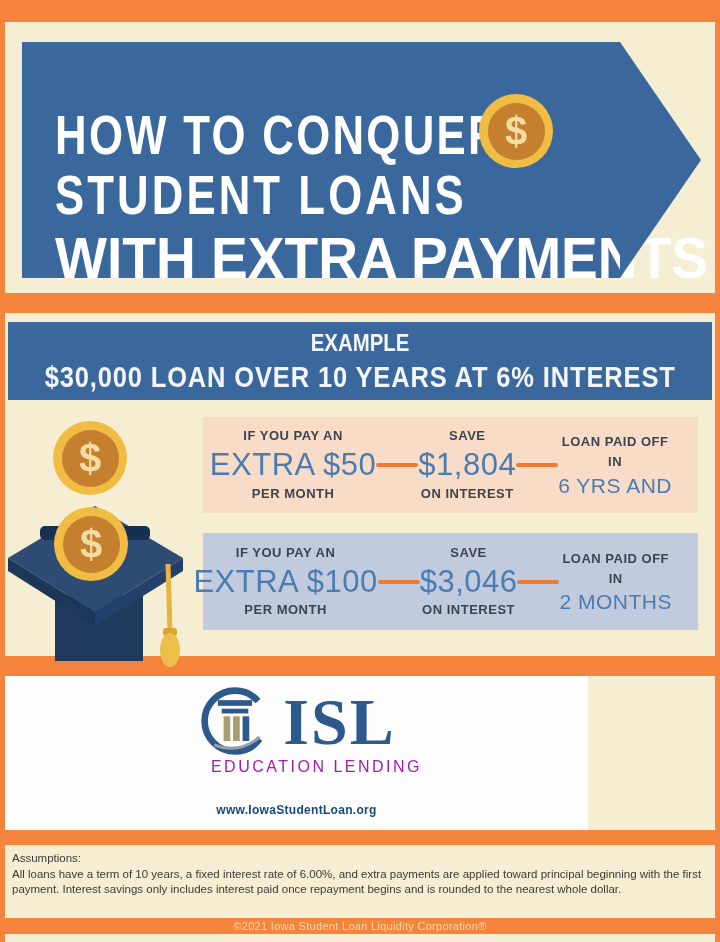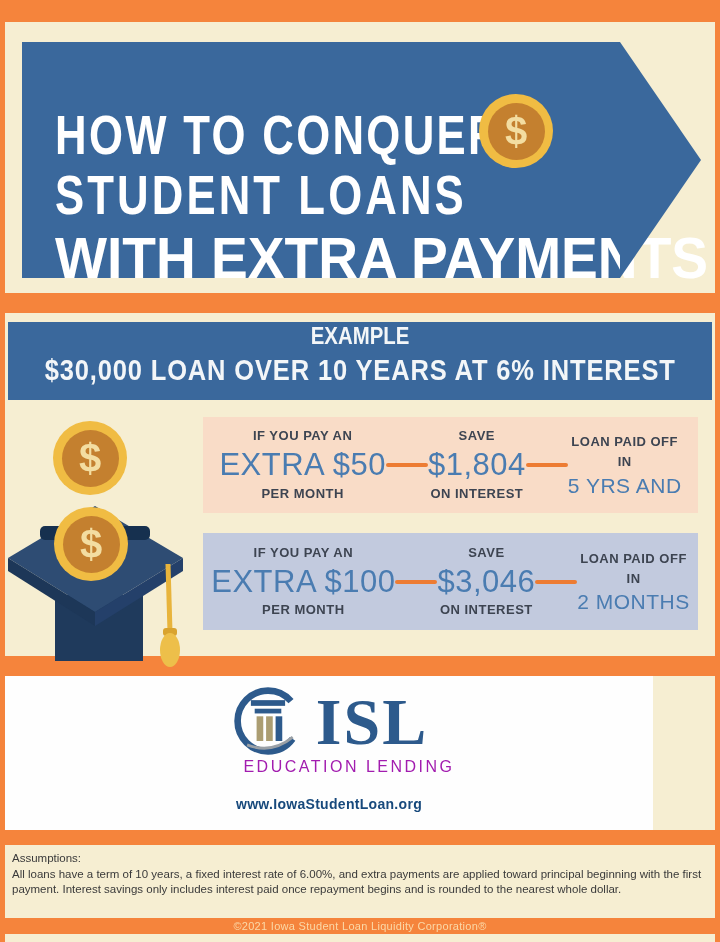--- a/index.html
+++ b/index.html
@@ -33,46 +33,46 @@
         display:flex;align-items:center;justify-content:center;}
   .coin-inner{width:57px;height:57px;border-radius:50%;background:var(--coin-bronze,#c4802f);
         display:flex;align-items:center;justify-content:center;
         color:#f3dda1;font-size:40px;font-weight:bold;}
   .coin.hdr{left:479px;top:94px;}
   .coin.c1{left:53px;top:421px;}
   .coin.c2{left:54px;top:507px;z-index:3;}
 
   
   .example{position:absolute;left:8px;top:322px;width:704px;height:78px;background:var(--blue,#3a689c);
-           display:flex;flex-direction:column;align-items:center;justify-content:flex-start;gap:3px;}
+           display:flex;flex-direction:column;align-items:center;justify-content:center;gap:3px;}
   .example .l1{color:#f3f6f8;font-size:24px;font-weight:bold;transform:scaleX(.85);white-space:nowrap;}
   .example .l2{color:#f3f6f8;font-size:30px;font-weight:bold;letter-spacing:1px;transform:scaleX(.85);white-space:nowrap;}
 
   
   .row{position:absolute;left:203px;width:495px;display:flex;align-items:center;
-       justify-content:center;padding:14px 26px;box-sizing:border-box;}
+       justify-content:flex-end;padding:14px 26px;box-sizing:border-box;}
   .row.r1{top:417px;height:96px;background:var(--pink-row,#f9dcc7);}
   .row.r2{top:533px;height:97px;background:var(--lavender-row,#c2cade);}
   .cell{text-align:center;}
   .cell .small{font-size:13px;font-weight:bold;color:#3d4451;letter-spacing:.5px;line-height:1.55;}
   .cell .big{font-size:31px;color:var(--amount-blue,#4a7cb1);letter-spacing:.5px;line-height:1.2;white-space:nowrap;}
   .cell .mid{font-size:21px;color:var(--amount-blue,#4a7cb1);letter-spacing:.5px;line-height:1.2;white-space:nowrap;}
   .dash{width:42px;height:4px;border-radius:2px;background:var(--dash-orange,#ed7c33);flex:0 0 auto;}
 
   
   .cap{position:absolute;left:0;top:398px;width:200px;height:270px;z-index:2;}
 
   
-  .white-sec{position:absolute;left:5px;top:676px;width:648px;height:154px;background:#fefefe;
+  .white-sec{position:absolute;left:5px;top:676px;width:583px;height:154px;background:#fefefe;
              display:flex;flex-direction:column;align-items:center;}
   .logo-row{margin-top:8px;display:flex;align-items:center;gap:10px;}
   .isl-text{font-family:"Liberation Serif",serif;font-weight:bold;font-size:66px;
             color:var(--logo-blue,#2d5a8c);letter-spacing:2px;line-height:1;}
   .tagline{margin-top:-2px;padding-left:40px;color:#a21caf;font-size:16px;letter-spacing:2.5px;white-space:nowrap;}
-  .website{margin-top:20px;color:#17497c;font-size:14px;font-weight:bold;letter-spacing:.3px;text-decoration:none;}
+  .website{margin-top:27px;color:#17497c;font-size:12px;font-weight:bold;letter-spacing:.3px;text-decoration:none;}
 
   
   .assumptions{position:absolute;left:12px;top:851px;width:696px;color:#3a3a3a;
                font-size:11.5px;line-height:1.35;}
   .assumptions .head{display:block;}
 </style>
 </head>
 <body>
 
 <div class="page">
@@ -123,21 +123,21 @@
     </div>
     <div class="dash"></div>
     <div class="cell">
       <div class="small">SAVE</div>
       <div class="big">$1,804</div>
       <div class="small">ON INTEREST</div>
     </div>
     <div class="dash"></div>
     <div class="cell">
       <div class="small">LOAN PAID OFF IN</div>
-      <div class="mid">5 YRS AND</div>
+      <div class="mid">6 YRS AND</div>
     </div>
   </div>
 
   <div class="row r2">
     <div class="cell">
       <div class="small">IF YOU PAY AN</div>
       <div class="big">EXTRA $100</div>
       <div class="small">PER MONTH</div>
     </div>
     <div class="dash"></div>

